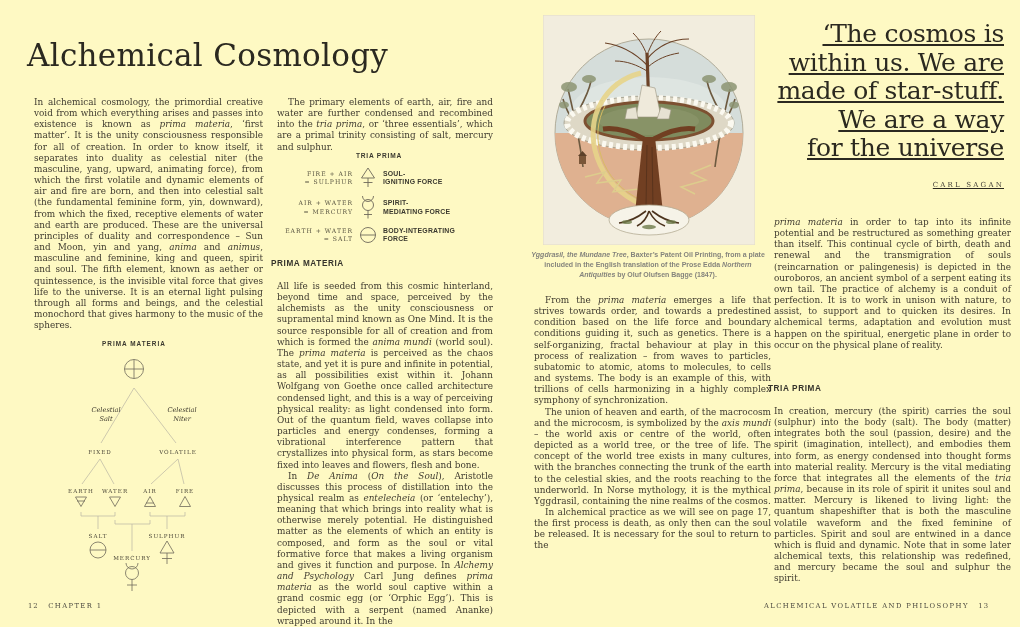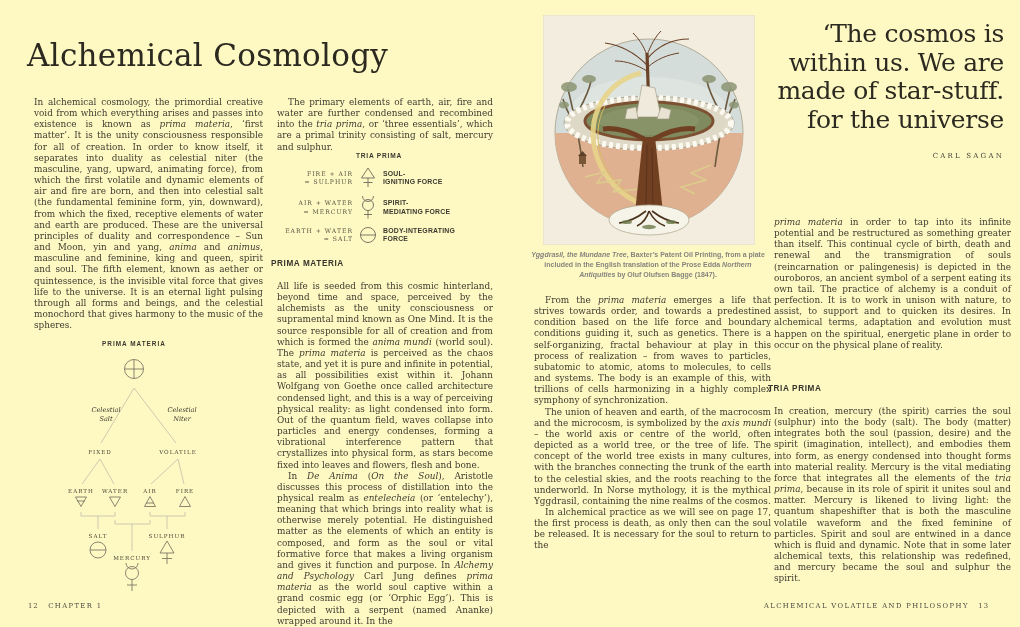--- a/index.html
+++ b/index.html
@@ -37,21 +37,21 @@
   .tria-force{font-family:"Liberation Sans",sans-serif;font-weight:bold;font-size:6.9px;
               letter-spacing:.2px;color:#3b392f;line-height:8.5px;}
   .tria-force span{display:block;}
   
   .plate{left:543px;top:15px;}
   .caption{left:527px;top:250px;width:242px;text-align:center;
            font-family:"Liberation Sans",sans-serif;font-weight:bold;font-size:7px;
            line-height:10px;color:#85847d;}
   .col3{left:528px;top:295px;width:237px;}
   .quote{left:762px;top:20px;width:242px;text-align:right;font-size:25px;line-height:28.5px;
-         letter-spacing:-.3px;color:#2b2920;}
+         letter-spacing:-.3px;color:#2b2920;text-decoration:underline;}
   .quote div{white-space:nowrap;}
   .quote-attr{margin-top:8px;font-size:7px;letter-spacing:2.2px;color:#45423a;}
   .col4a{left:768px;top:217px;width:237px;}
   .h-col4{left:768px;top:384px;}
   .col4b{left:768px;top:406px;width:237px;}
   
   .footer{font-size:6.8px;letter-spacing:1.4px;color:#4c4a40;}
   .footer-left{left:28px;top:602px;}
   .footer-right{right:16px;top:602px;text-align:right;}
   .footer .pgnum{letter-spacing:1px;margin:0 6px;}
@@ -281,20 +281,21 @@
   <div class="abs body-col col3">
     <p class="indent">From the <em>prima materia</em> emerges a life that strives towards order, and towards a predestined condition based on the life force and boundary conditions guiding it, such as genetics. There is a self-organizing, fractal behaviour at play in this process of realization – from waves to particles, subatomic to atomic, atoms to molecules, to cells and systems. The body is an example of this, with trillions of cells harmonizing in a highly complex symphony of synchronization.</p>
     <p class="indent">The union of heaven and earth, of the macrocosm and the microcosm, is symbolized by the <em>axis mundi</em> – the world axis or centre of the world, often depicted as a world tree, or the tree of life. The concept of the world tree exists in many cultures, with the branches connecting the trunk of the earth to the celestial skies, and the roots reaching to the underworld. In Norse mythology, it is the mythical Yggdrasil, containing the nine realms of the cosmos.</p>
     <p class="indent">In alchemical practice as we will see on page 17, the first process is death, as only then can the soul be released. It is necessary for the soul to return to the</p>
   </div>
 
   <div class="abs quote">
     <div>‘The cosmos is</div>
     <div>within us. We are</div>
     <div>made of star-stuff.</div>
+    <div>We are a way</div>
     <div>for the universe</div>
     <div class="quote-attr">CARL SAGAN</div>
   </div>
 
   <div class="abs body-col col4a">
     <p><em>prima materia</em> in order to tap into its infinite potential and be restructured as something greater than itself. This continual cycle of birth, death and renewal and the transmigration of souls (reincarnation or palingenesis) is depicted in the ouroboros, an ancient symbol of a serpent eating its own tail. The practice of alchemy is a conduit of perfection. It is to work in unison with nature, to assist, to support and to quicken its desires. In alchemical terms, adaptation and evolution must happen on the spiritual, energetic plane in order to occur on the physical plane of reality.</p>
   </div>
 
   <h2 class="abs sec-heading h-col4" style="margin:0;">TRIA PRIMA</h2>
 

